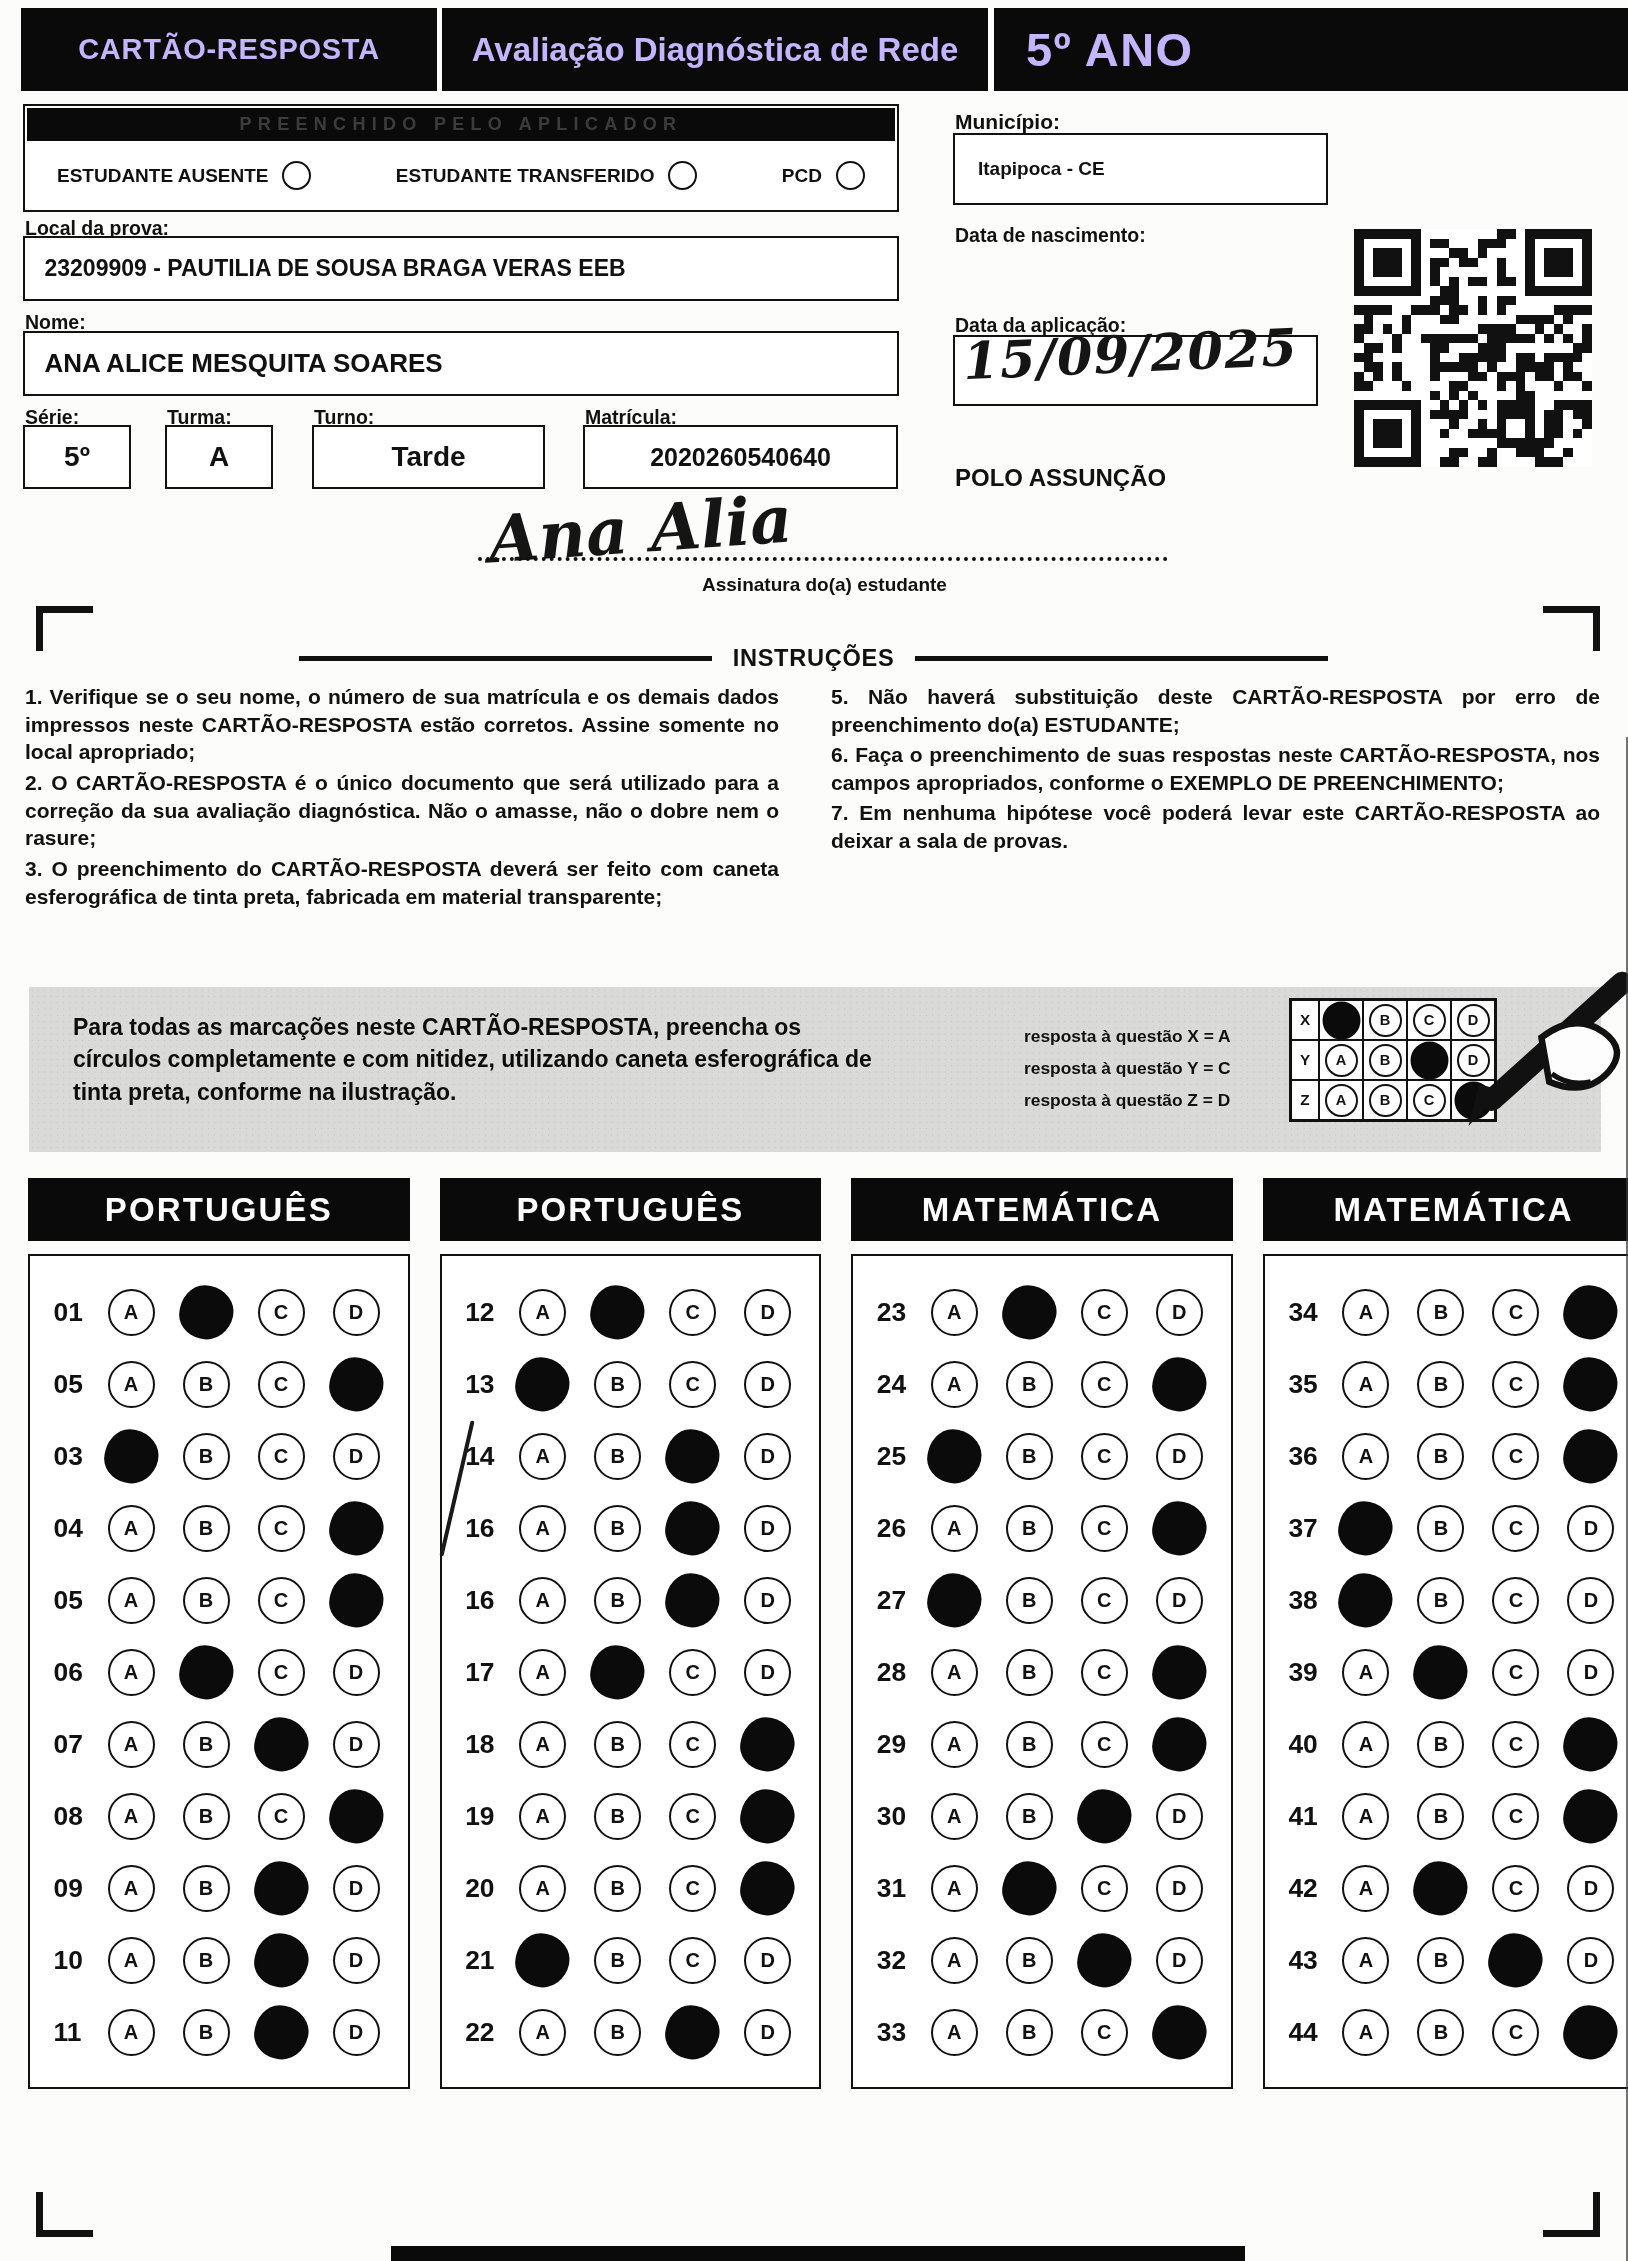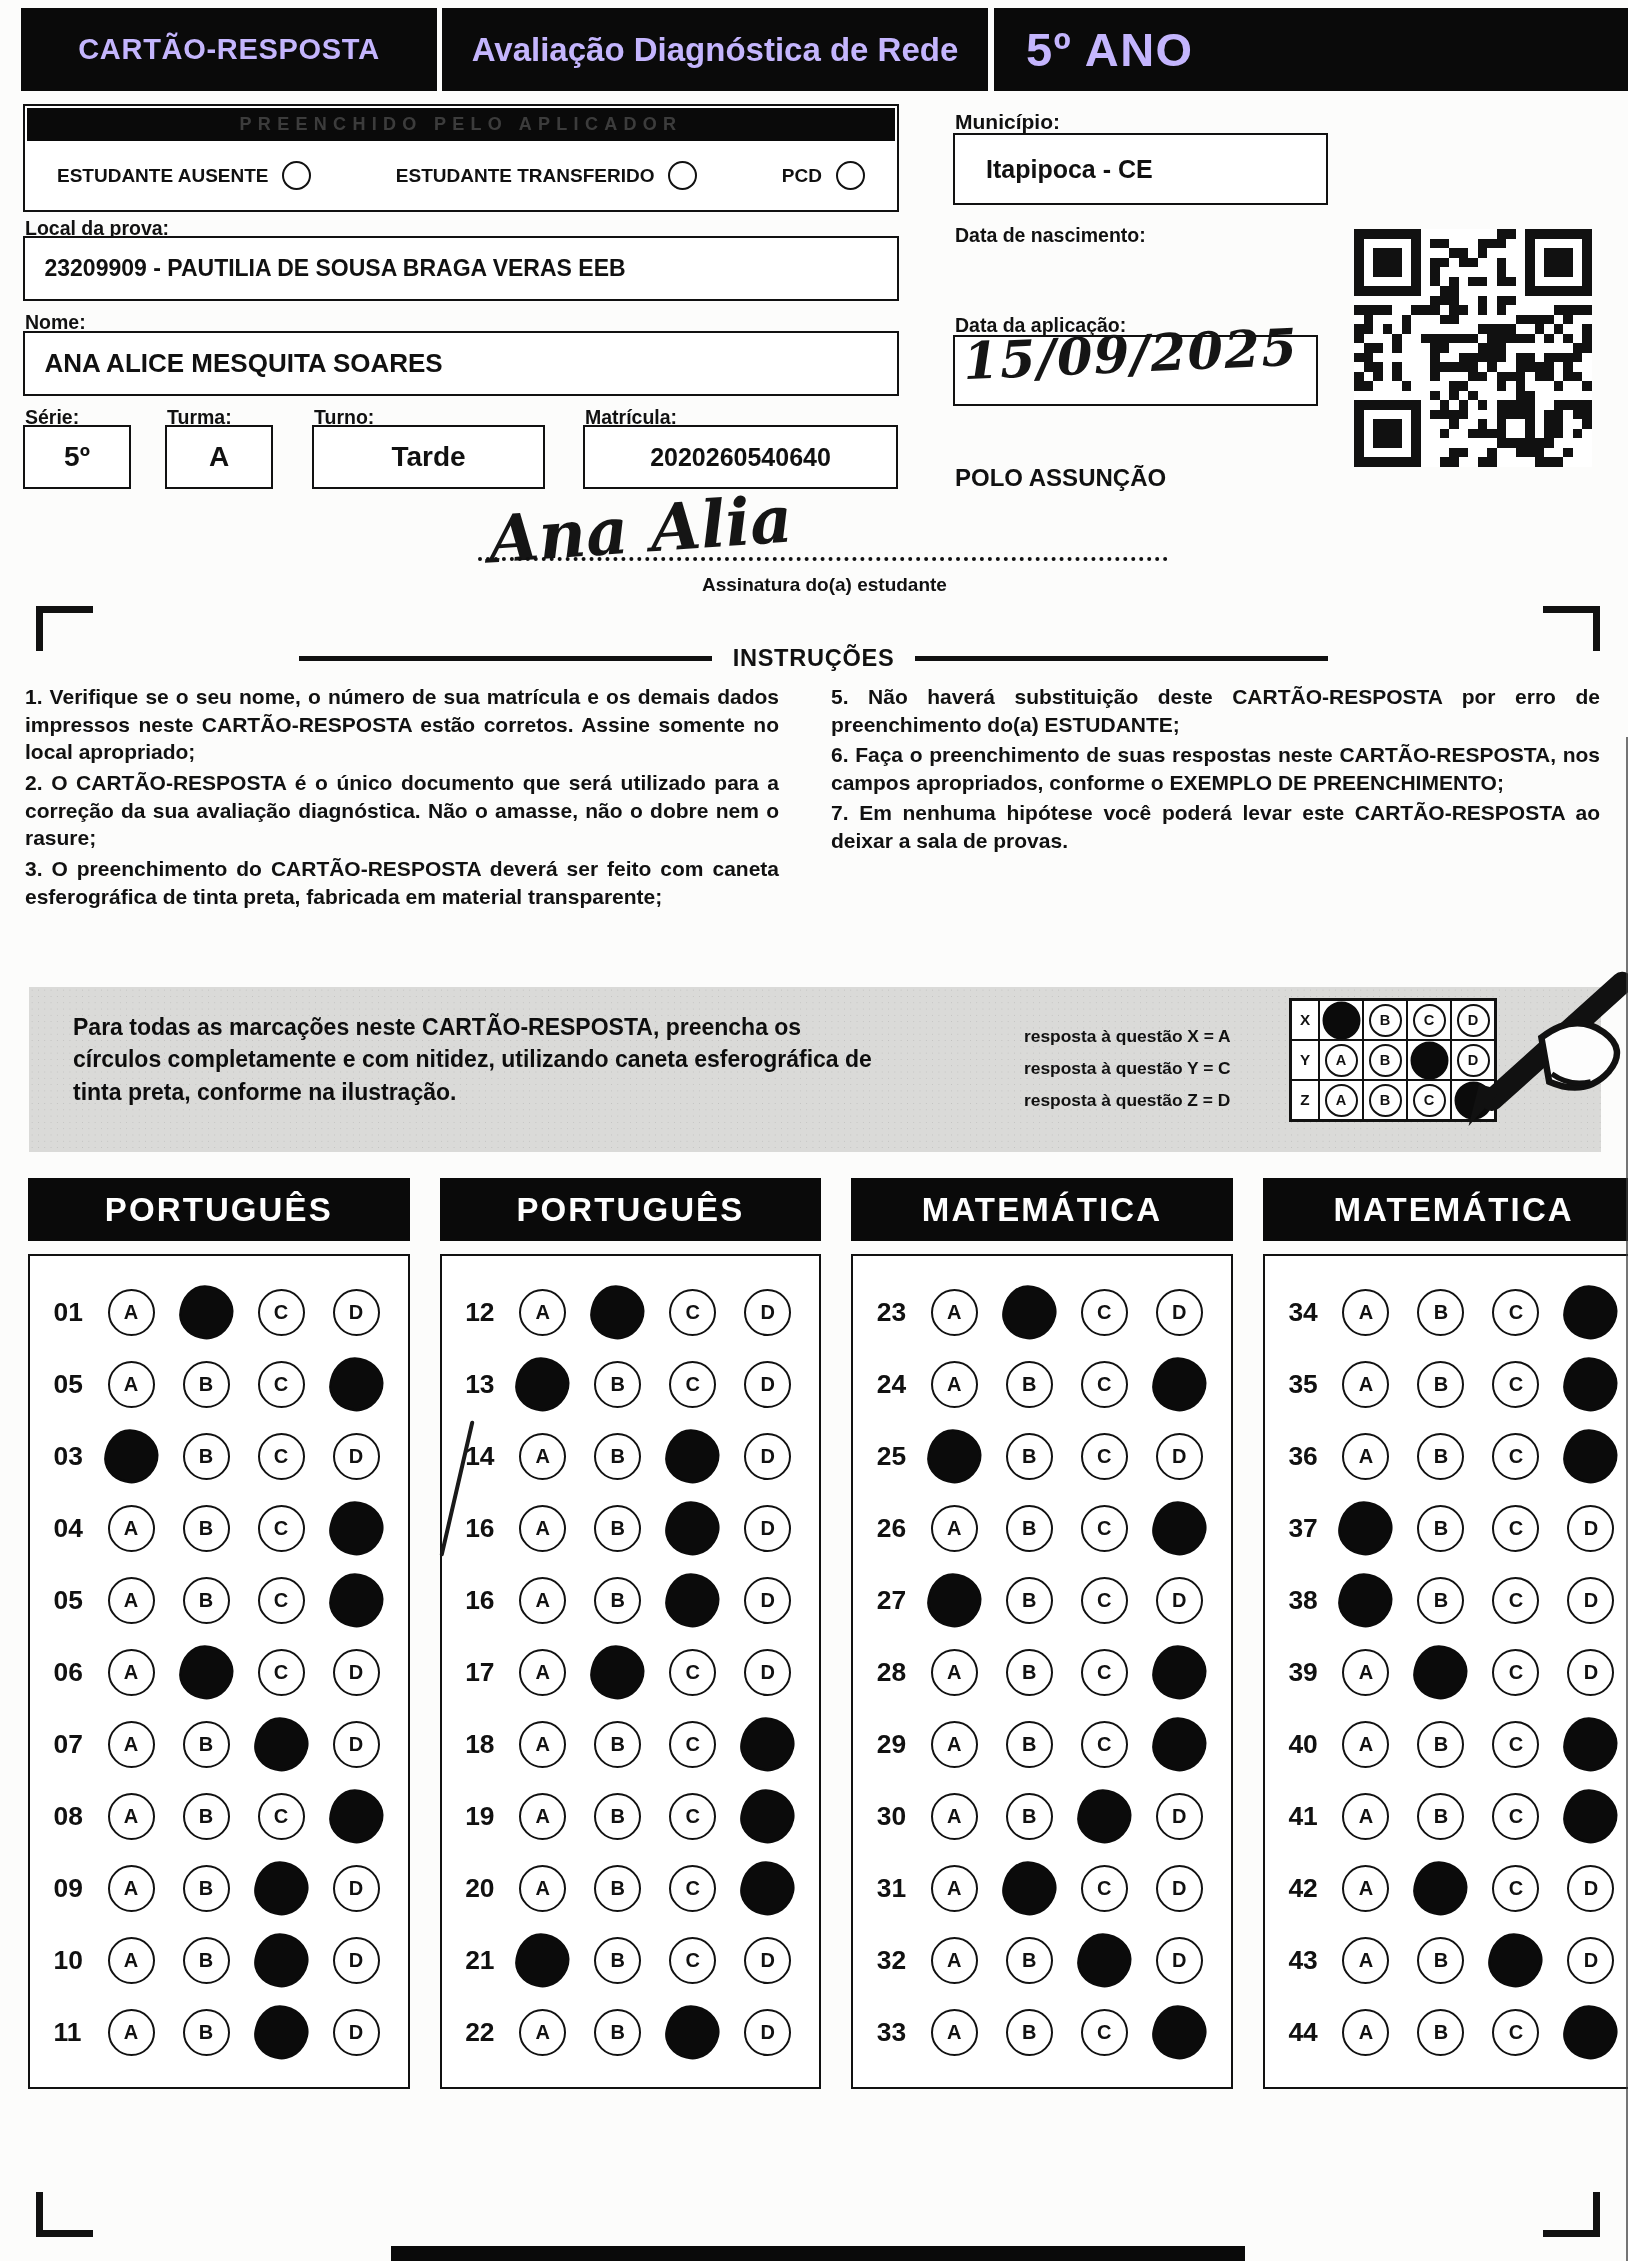--- a/index.html
+++ b/index.html
@@ -126,21 +126,21 @@
   <div class="vbox vcenter" style="left:312px;top:425px;width:229px;height:60px">
     <span class="vtext" style="font-size:28px">Tarde</span>
   </div>
   <div class="field-label" style="left:585px;top:406px">Matrícula:</div>
   <div class="vbox vcenter" style="left:583px;top:425px;width:311px;height:60px">
     <span class="vtext" style="font-size:25px">2020260540640</span>
   </div>
 
   <div class="field-label" style="left:955px;top:110px;font-size:21px">Município:</div>
   <div class="vbox" style="left:953px;top:133px;width:371px;height:68px">
-    <span class="vtext" style="font-size:25px;padding-left:31px">Itapipoca - CE</span>
+    <span class="vtext" style="font-size:19px;padding-left:23px">Itapipoca - CE</span>
   </div>
 
   <div class="field-label" style="left:955px;top:224px">Data de nascimento:</div>
 
   <div class="field-label" style="left:955px;top:314px">Data da aplicação:</div>
   <div class="vbox" style="left:953px;top:335px;width:361px;height:67px"></div>
   <div class="hand date-hand">15/09/2025</div>
 
   <div class="field-label" style="left:955px;top:464px;font-size:24px">POLO ASSUNÇÃO</div>
 

